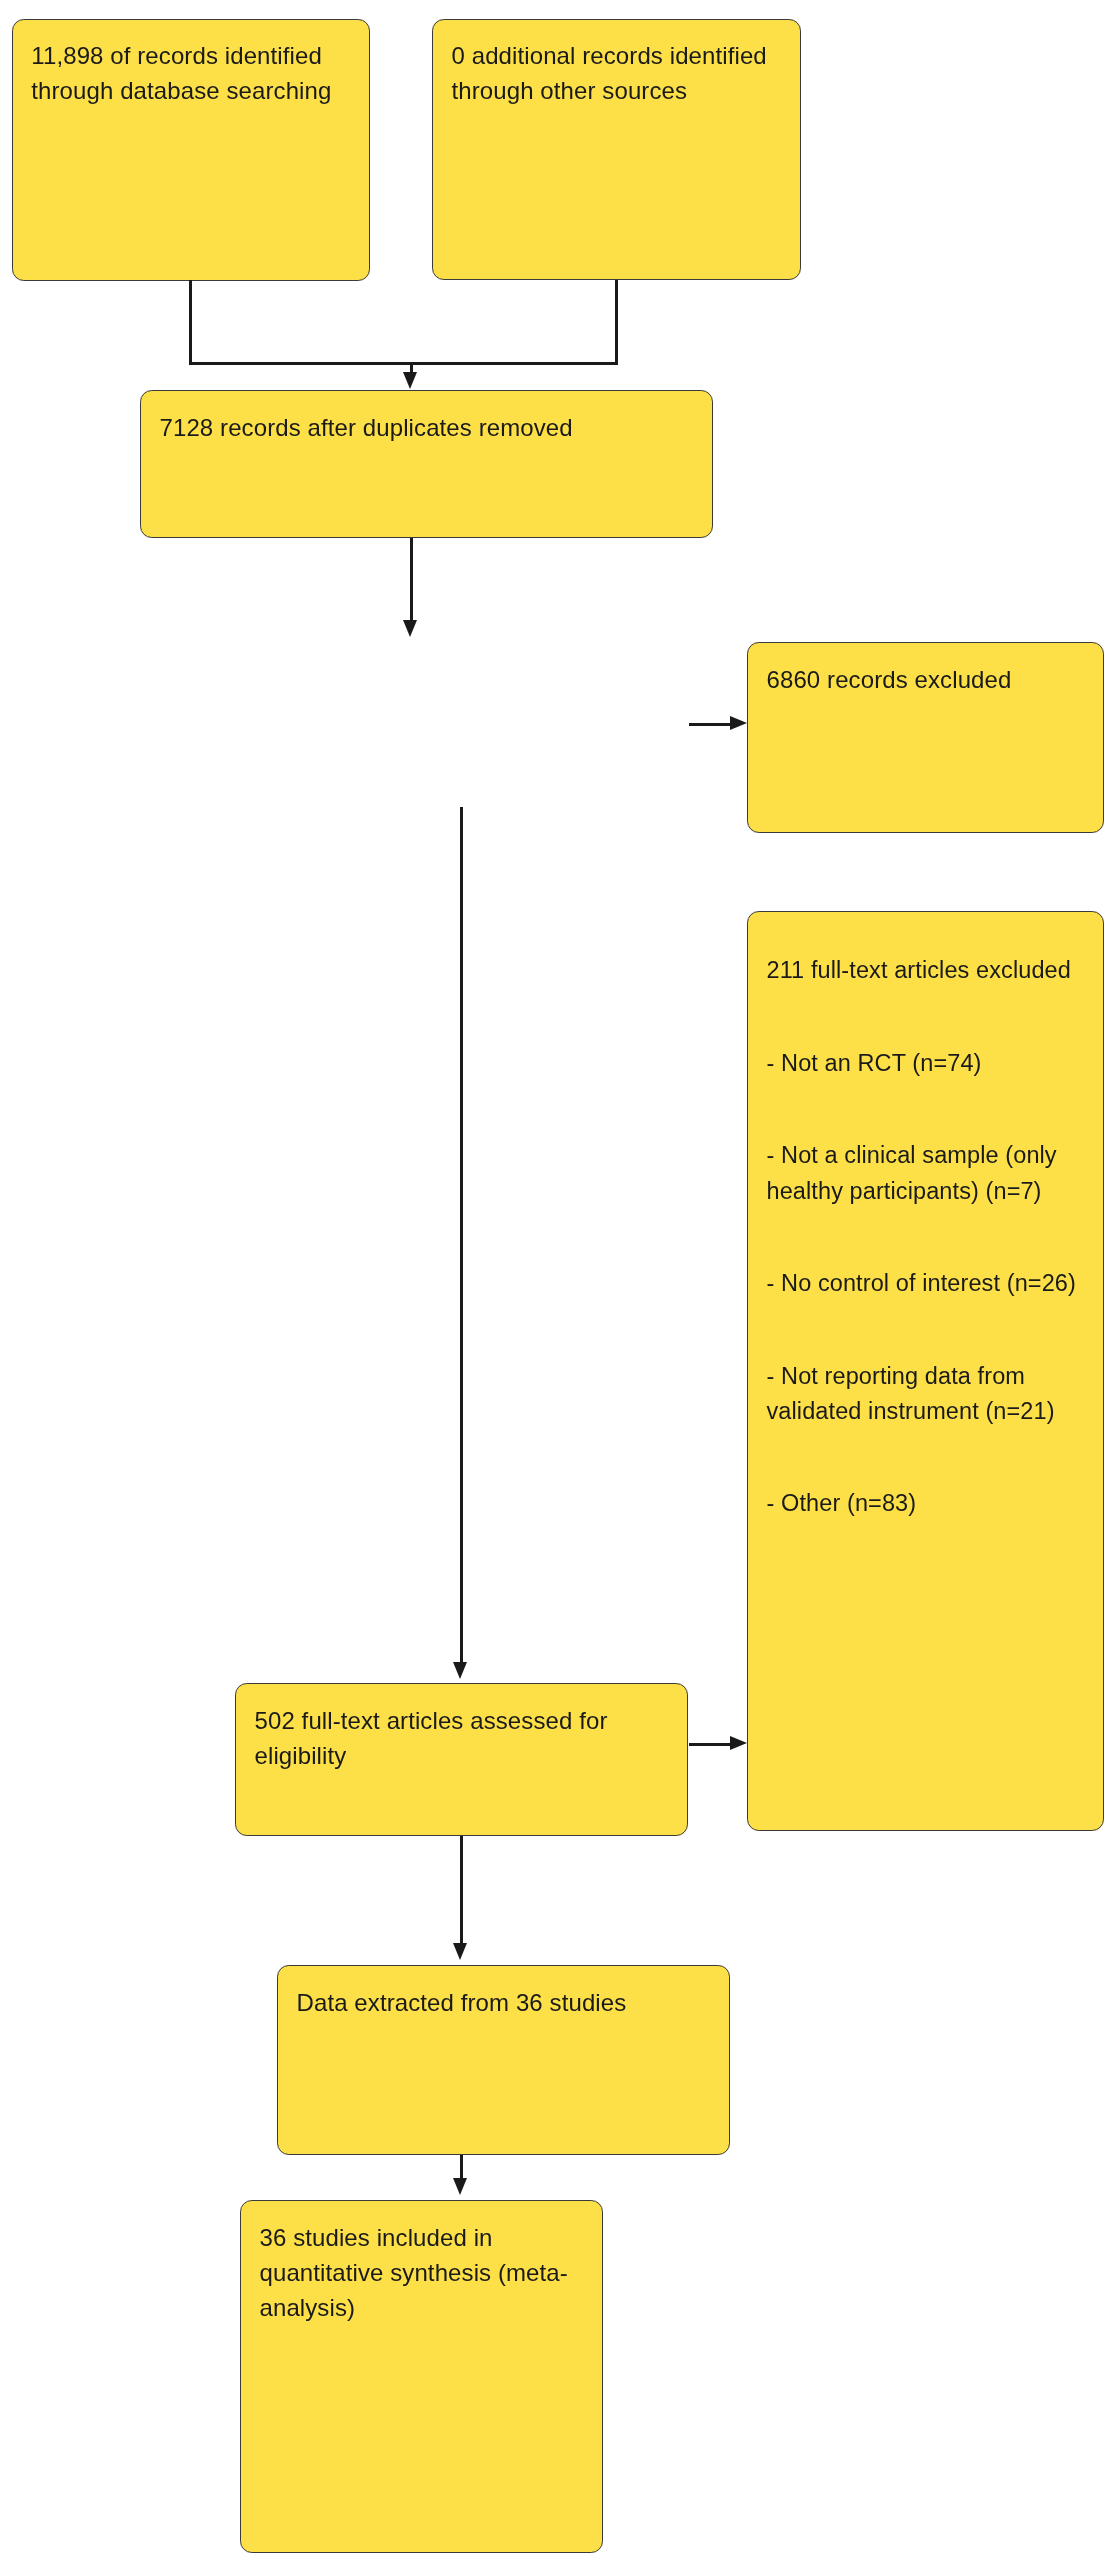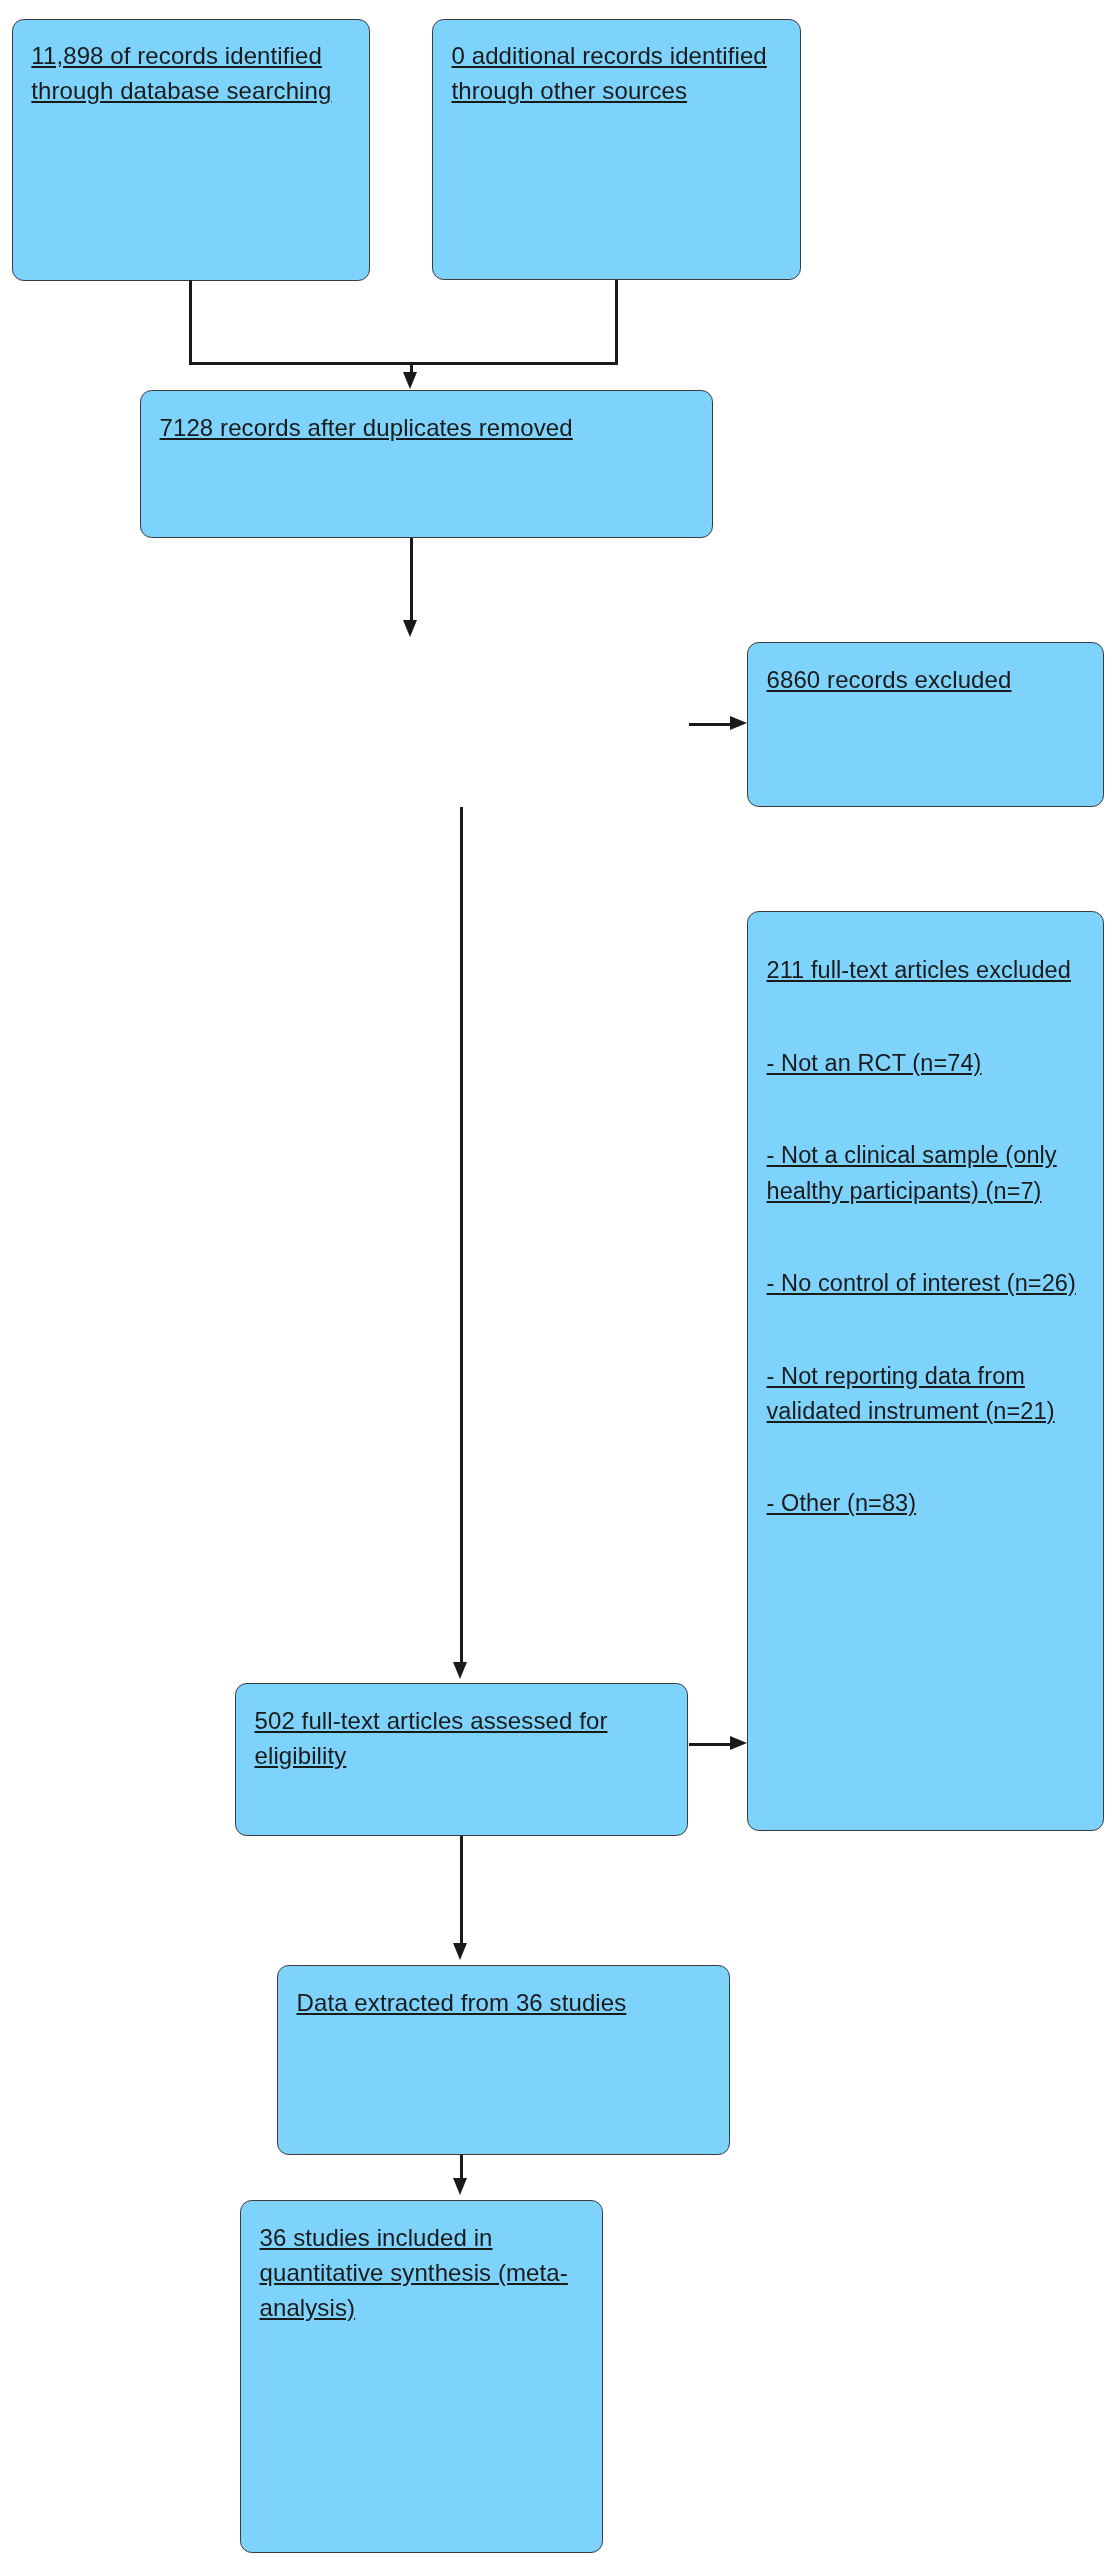--- a/index.html
+++ b/index.html
@@ -11,30 +11,29 @@
     position: relative;
     width: 1115px;
     height: 2576px;
     background: #ffffff;
     font-family: "Liberation Sans", sans-serif;
     overflow: hidden;
   }
   .node {
     position: absolute;
     box-sizing: border-box;
-    background: #7dd3fc;
+    background: #fde047;
     border: 1.7px solid #3a3a3a;
     border-radius: 11.8px;
     color: #1a1a1a;
     font-size: 24px;
     line-height: 1.47;
     padding: 18.5px 17px 11.8px 18.5px;
     white-space: pre-line;
     letter-spacing: 0.1px;
-    text-decoration: underline;
   }
   
   .node::after {
     content: "";
     position: absolute;
     left: 5px;
     right: -3.4px;
     top: -3.4px;
     bottom: 5px;
     border-right: 1.7px solid #5a5a5a;
@@ -42,21 +41,21 @@
     border-radius: 11.8px;
     pointer-events: none;
     z-index: -1;
   }
 
   
   #n-db        { left: 11.8px;  top: 18.5px;   width: 358px;  height: 262px; }
   #n-other     { left: 432px; top: 18.5px;   width: 369px;  height: 261px; }
   #n-dupes     { left: 140px; top: 390px;  width: 573px;  height: 148px; }
   #n-screened  { left: 235px; top: 642px;  width: 453px;  height: 165px; }
-  #n-excluded  { left: 747px; top: 642px;  width: 357px;  height: 165px; }
+  #n-excluded  { left: 747px; top: 642px;  width: 357px;  height: 191px; }
   #n-fulltext-excl { left: 747px; top: 911px; width: 357px; height: 920px;
                      font-size: 23.5px; line-height: 1.5; padding-top: 6px; }
   #n-assessed  { left: 235px; top: 1683px; width: 453px;  height: 153px; }
   #n-extracted { left: 235px; top: 1965px; width: 453px;  height: 190px; margin-left: 42px; }
   #n-included  { left: 240px; top: 2200px; width: 363px;  height: 353px; }
 
   .excl-line { margin: 0 0 22px 0; }
   .excl-line:last-child { margin-bottom: 0; }
 
   

